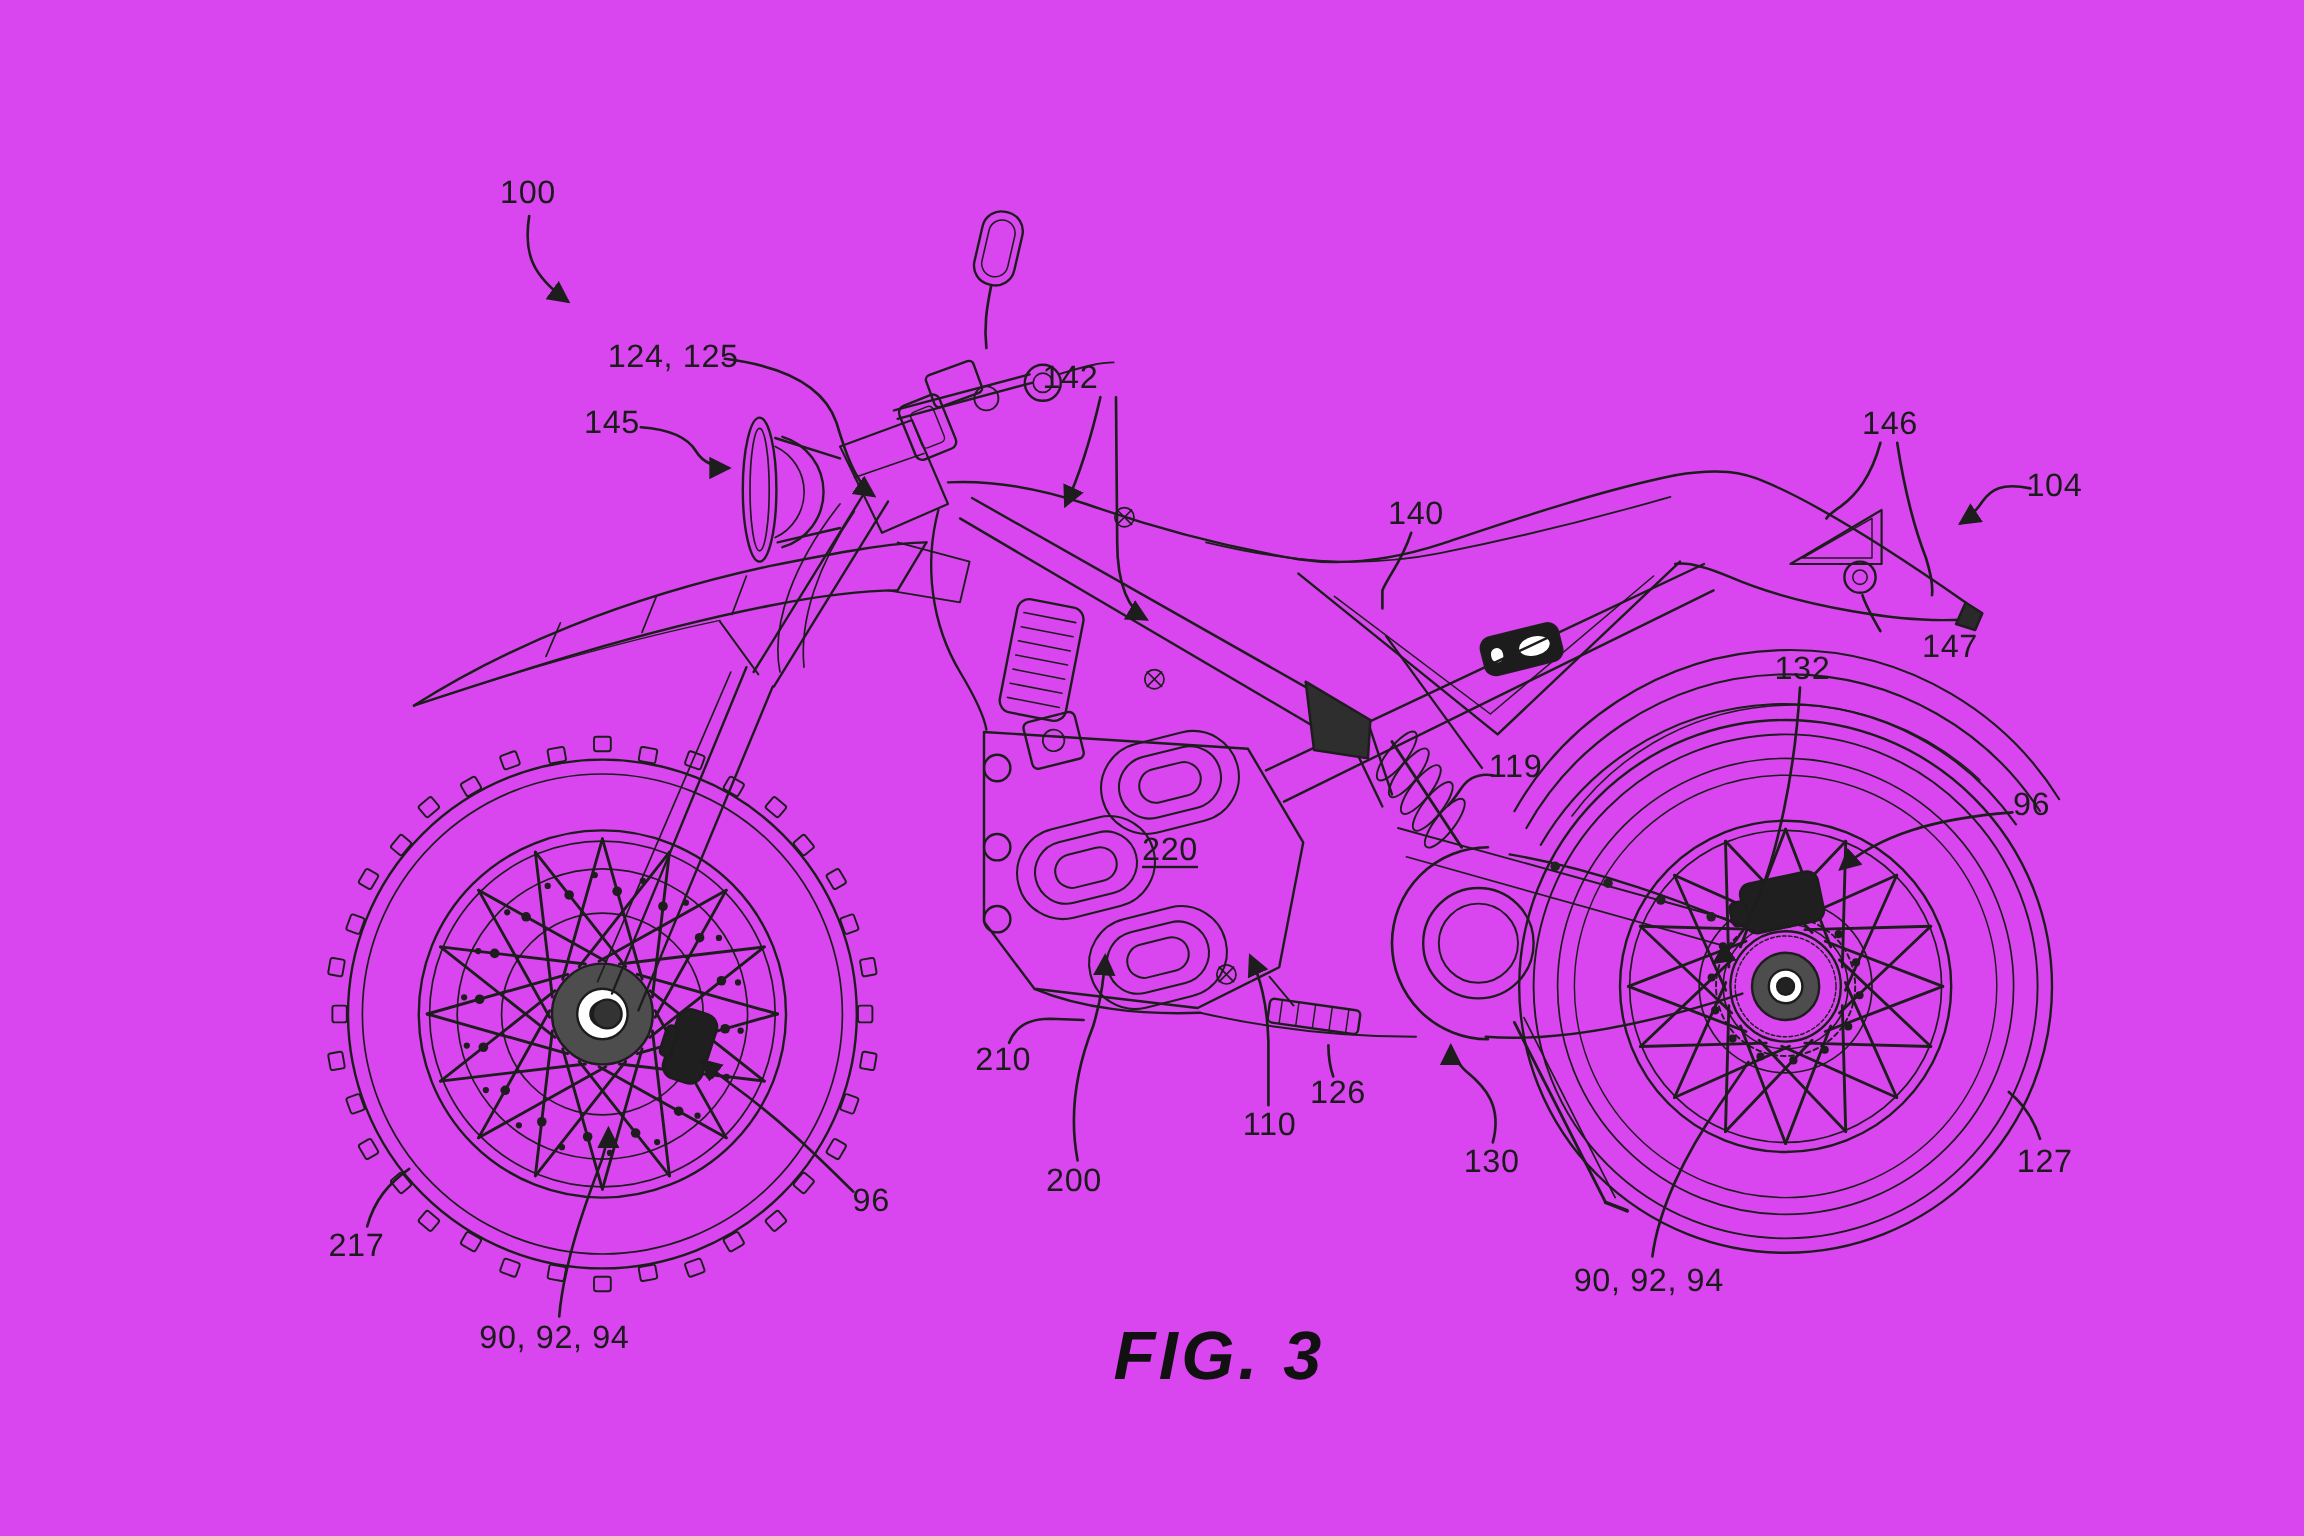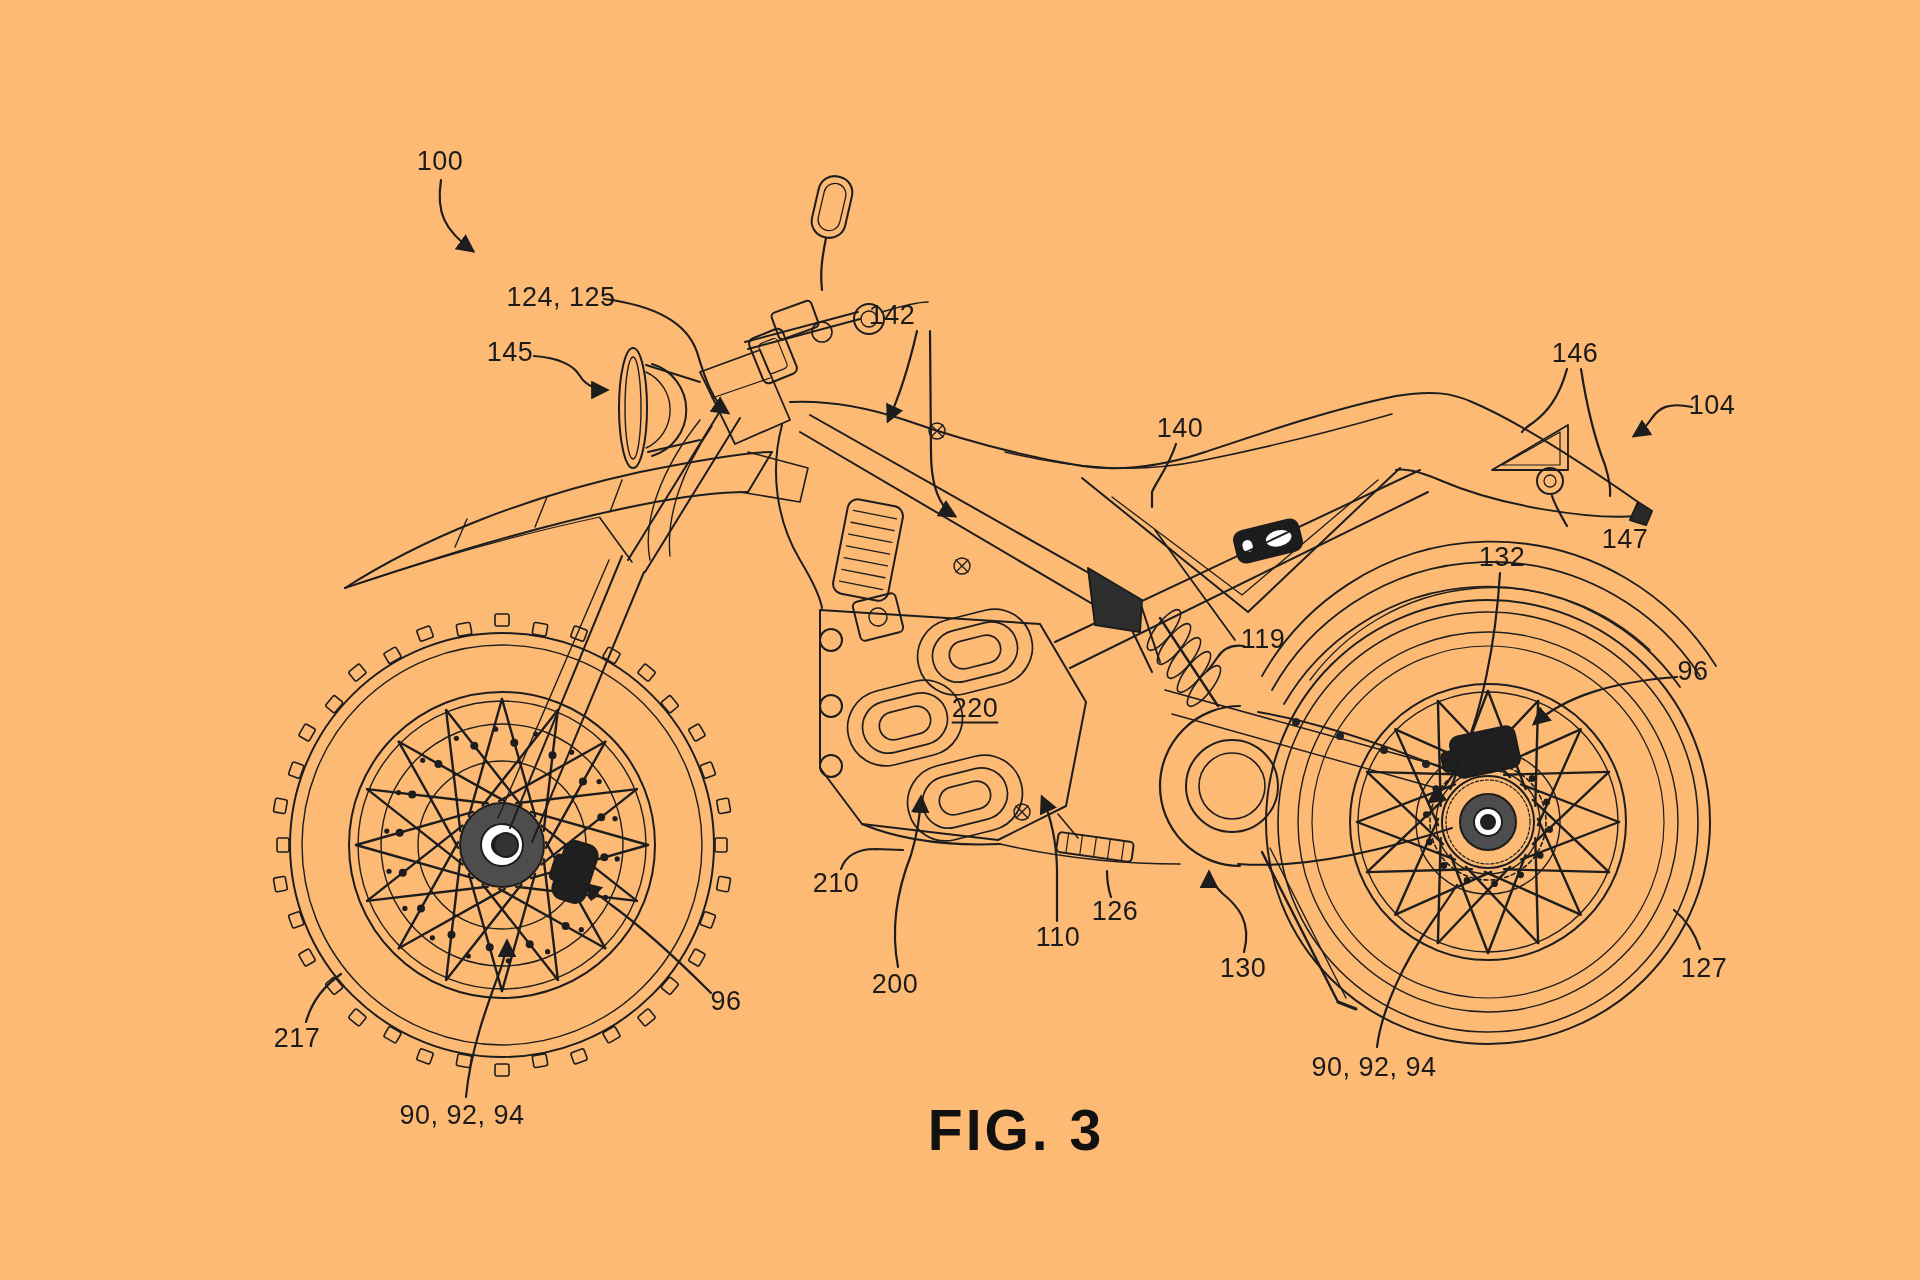--- a/index.html
+++ b/index.html
@@ -1,24 +1,24 @@
 <!DOCTYPE html>
 <html><head>
 <meta charset="utf-8">
 <style>
   html,body{margin:0;padding:0;background:#fff;}
-  .canvas{position:relative;width:1920px;height:1280px;background:#fdba74;overflow:hidden;
+  .canvas{position:relative;width:1920px;height:1280px;background:#d946ef;overflow:hidden;
           font-family:"Liberation Sans",sans-serif;}
   svg{position:absolute;left:0;top:0;}
   .ref{position:absolute;transform:translate(-50%,-50%);font-size:27px;color:#1b1b1b;
        white-space:nowrap;letter-spacing:0.5px;}
   .ref.u{text-decoration:underline;text-underline-offset:5px;
          text-decoration-thickness:2px;}
   .figtitle{position:absolute;transform:translate(-50%,-50%);font-size:57px;font-weight:bold;
-            color:#111;letter-spacing:3px;}
+            font-style:italic;color:#111;letter-spacing:3px;}
 </style>
 </head>
 <body>
 
 <div class="canvas">
 
 <svg width="1920" height="1280" viewBox="0 0 1920 1280" fill="none" stroke="#1d1d1d" stroke-width="2" stroke-linecap="round" stroke-linejoin="round">
   <defs>
     <marker id="ah" viewBox="0 0 10 10" refX="8.5" refY="5" markerWidth="8.5" markerHeight="8.5" orient="auto-start-reverse">
       <path d="M0,0 L10,5 L0,10 z" fill="#1d1d1d" stroke="none"></path>

